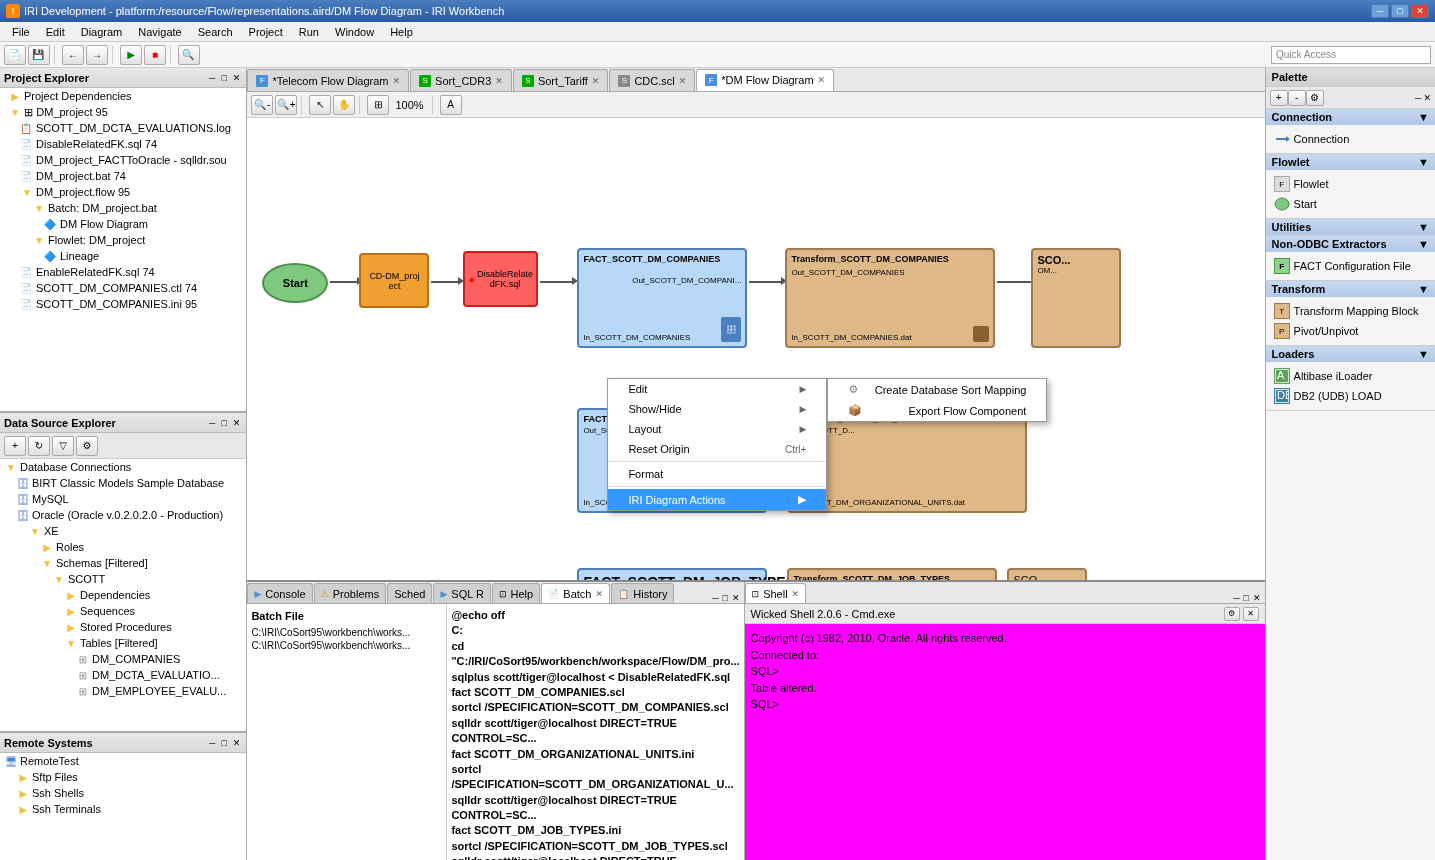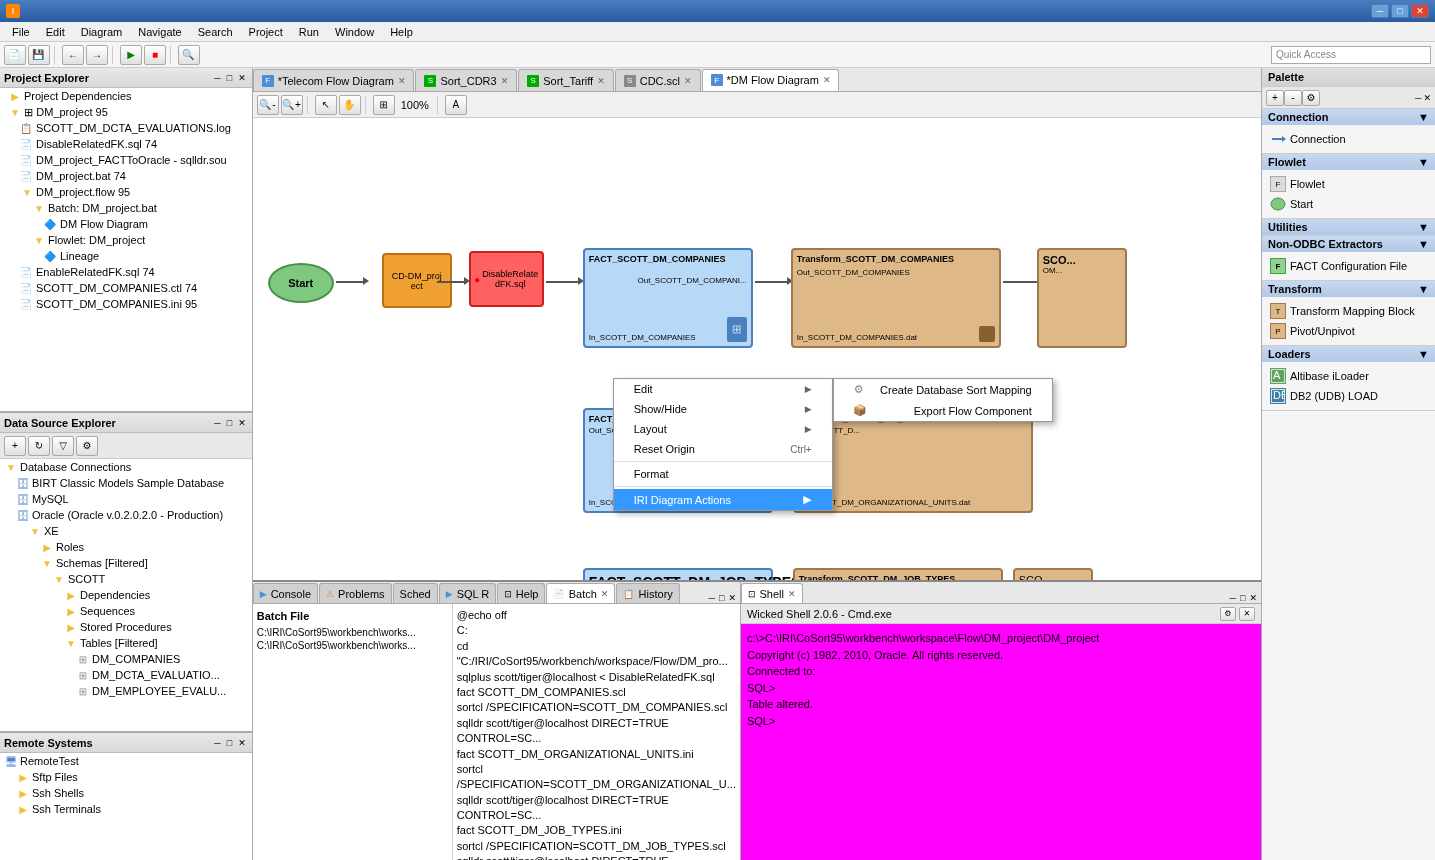--- a/index.html
+++ b/index.html
@@ -71,21 +71,21 @@
     #bottom-left { flex: 1; display: flex; flex-direction: column; border-right: 1px solid #aaa; }
     #bottom-right { width: 520px; display: flex; flex-direction: column; }
 
     .bottom-tabs { background: #e8e8e8; height: 22px; display: flex; align-items: flex-end; border-bottom: 1px solid #aaa; }
     .bottom-tab { height: 20px; padding: 0 6px; display: flex; align-items: center; gap: 4px; border: 1px solid #aaa; border-bottom: none; background: #d0d0d0; cursor: pointer; font-size: 11px; border-radius: 3px 3px 0 0; margin-right: 1px; }
     .bottom-tab.active { background: white; }
 
     
     .bottom-content { flex: 1; display: flex; background: white; overflow: hidden; }
     .batch-file-list { width: 200px; border-right: 1px solid #ccc; overflow-y: auto; padding: 4px; }
-    .batch-content { flex: 1; overflow-y: auto; padding: 4px; font-family: monospace; font-size: 10px; line-height: 1.4; background: white; }
+    .batch-content { flex: 1; overflow-y: auto; padding: 4px; font-family: monospace; font-size: 10px; line-height: 1.4; background: white; font-weight: bold; }
 
     
     .shell-content { flex: 1; background: #ff00ff; color: black; font-family: monospace; font-size: 10px; padding: 6px; overflow-y: auto; line-height: 1.5; }
 
     
     #right-panel { width: 210px; background: #f5f5f5; border-left: 1px solid #aaa; display: flex; flex-direction: column; overflow-y: auto; }
     .palette-header { background: linear-gradient(to bottom, #e0e0e0, #d0d0d0); padding: 3px 6px; font-weight: bold; font-size: 11px; border-bottom: 1px solid #ccc; }
     .palette-toolbar { background: #e8e8e8; height: 22px; display: flex; align-items: center; padding: 0 4px; border-bottom: 1px solid #ccc; }
     .palette-section { border-bottom: 1px solid #ccc; }
     .palette-section-header { background: linear-gradient(to bottom, #c8d8f0, #b0c8e8); padding: 2px 6px; font-size: 11px; font-weight: bold; cursor: pointer; display: flex; align-items: center; justify-content: space-between; }
@@ -107,20 +107,21 @@
     ::-webkit-scrollbar { width: 8px; height: 8px; }
     ::-webkit-scrollbar-track { background: #f0f0f0; }
     ::-webkit-scrollbar-thumb { background: #b0b0b0; border-radius: 4px; }
   </style>
 </head>
 <body>
 
 <div id="titlebar">
   <div id="titlebar-left">
     <div id="titlebar-icon">I</div>
+    <span>IRI Development - platform:/resource/Flow/representations.aird/DM Flow Diagram - IRI Workbench</span>
   </div>
   <div id="titlebar-controls">
     <div class="tb-btn">─</div>
     <div class="tb-btn">□</div>
     <div class="tb-btn close">✕</div>
   </div>
 </div>
 
 <div id="menubar">
     <div class="menu-item">File</div>
@@ -408,21 +409,21 @@
       <div class="tool-btn">A</div>
     </div>
 
     <div id="diagram-canvas">
 
       <div style="position:absolute; top:145px; left:15px; width:66px; height:40px; background:#7ec880; border:2px solid #4a904a; border-radius:50%; display:flex; align-items:center; justify-content:center; font-size:11px; font-weight:bold;">Start</div>
 
       <div style="position:absolute;top:163px;left:83px;width:30px;height:2px;background:#555;"></div>
       <div style="position:absolute;top:159px;left:110px;width:0;height:0;border-left:6px solid #555;border-top:4px solid transparent;border-bottom:4px solid transparent;"></div>
 
-      <div style="position:absolute;top:135px;left:129px;width:70px;height:55px;background:#f0a030;border:2px solid #c07010;border-radius:4px;display:flex;align-items:center;justify-content:center;text-align:center;font-size:9px;padding:2px;">CD-DM_proj<br>ect</div>
+      <div style="position:absolute;top:135px;left:112px;width:70px;height:55px;background:#f0a030;border:2px solid #c07010;border-radius:4px;display:flex;align-items:center;justify-content:center;text-align:center;font-size:9px;padding:2px;">CD-DM_proj<br>ect</div>
 
       <div style="position:absolute;top:163px;left:184px;width:30px;height:2px;background:#555;"></div>
       <div style="position:absolute;top:159px;left:211px;width:0;height:0;border-left:6px solid #555;border-top:4px solid transparent;border-bottom:4px solid transparent;"></div>
 
       <div style="position:absolute;top:133px;left:216px;width:75px;height:56px;background:#ff6060;border:2px solid #cc2020;border-radius:4px;display:flex;align-items:center;justify-content:center;text-align:center;font-size:9px;padding:2px;">
         <span style="color:red;font-size:10px;margin-right:2px;">●</span>DisableRelate<br>dFK.sql</div>
 
       <div style="position:absolute;top:163px;left:293px;width:35px;height:2px;background:#555;"></div>
       <div style="position:absolute;top:159px;left:325px;width:0;height:0;border-left:6px solid #555;border-top:4px solid transparent;border-bottom:4px solid transparent;"></div>
 
@@ -604,21 +605,20 @@
           </div>
         </div>
         <div style="background:#e8e8e8;height:20px;display:flex;align-items:center;padding:0 6px;font-size:10px;border-bottom:1px solid #ccc;">
           <span>Wicked Shell 2.0.6 - Cmd.exe</span>
           <div style="margin-left:auto;display:flex;gap:3px;">
             <div class="tool-btn" style="width:16px;height:14px;font-size:8px;">⚙</div>
             <div class="tool-btn" style="width:16px;height:14px;font-size:8px;">✕</div>
           </div>
         </div>
         <div class="shell-content">
-          <div>c:\&gt;C:\IRI\CoSort95\workbench\workspace\Flow\DM_project\DM_project</div>
           <div></div>
           <div></div>
           <div>Copyright (c) 1982, 2010, Oracle.  All rights reserved.</div>
           <div></div>
           <div>Connected to:</div>
           <div></div>
           <div>SQL&gt;</div>
           <div>Table altered.</div>
           <div></div>
           <div>SQL&gt;</div>

